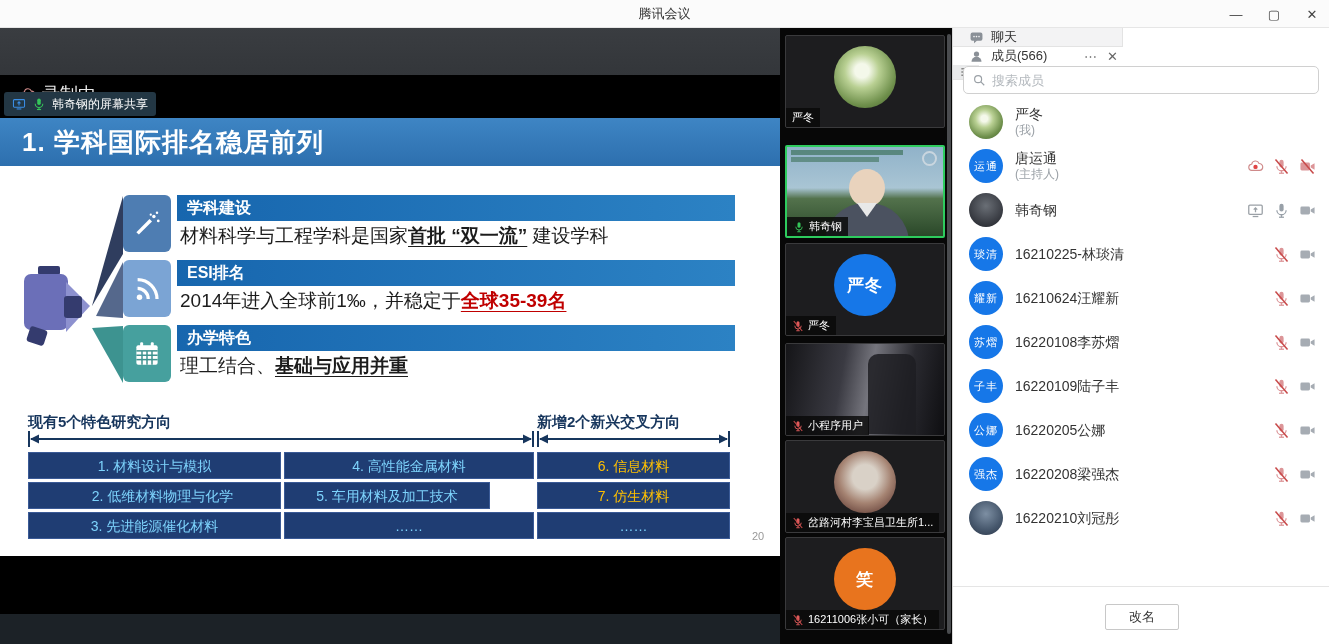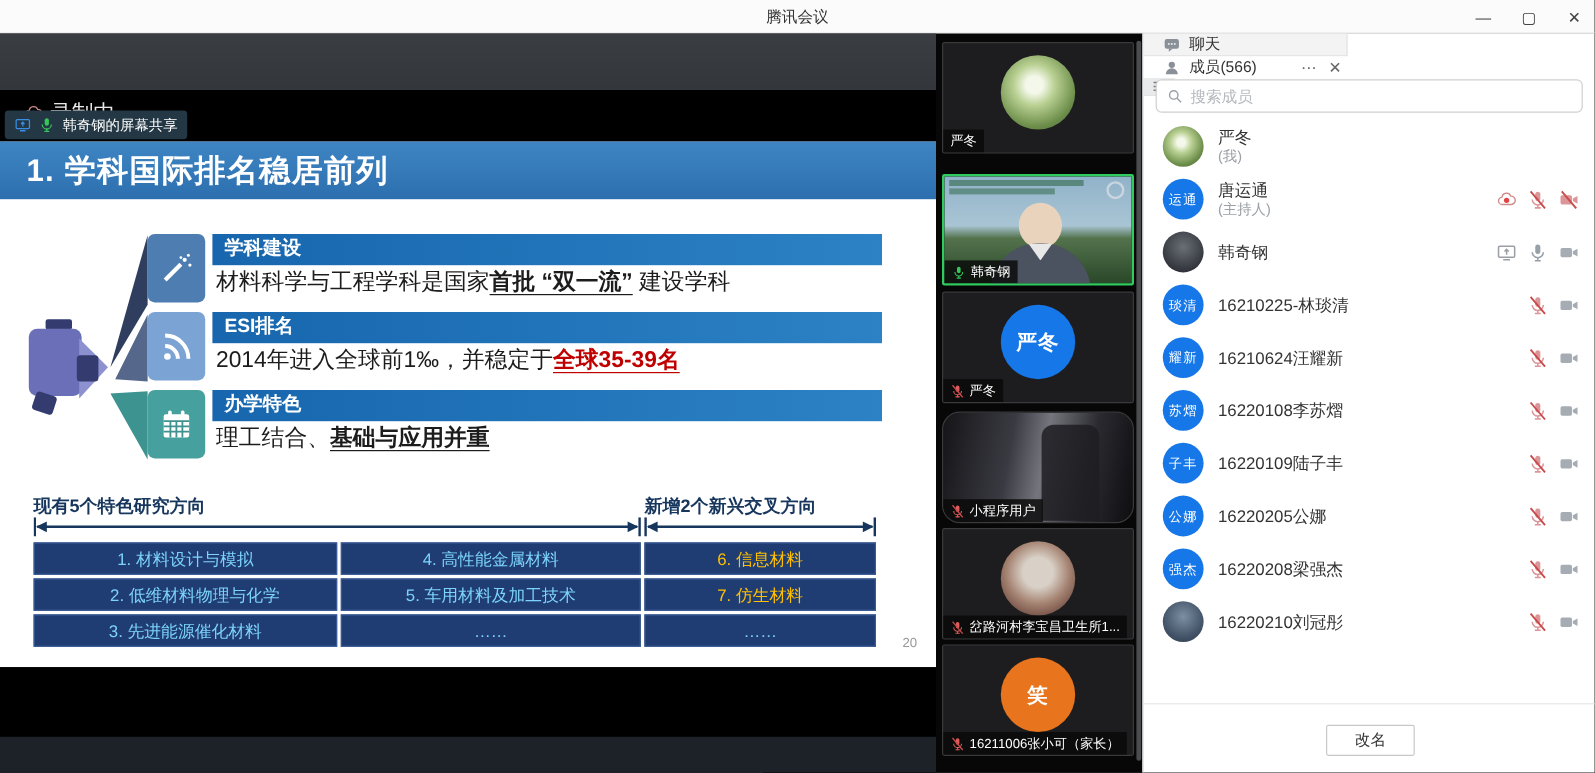--- a/index.html
+++ b/index.html
@@ -212,21 +212,21 @@
             <line x1="510" y1="0" x2="510" y2="16" stroke="#17365d" stroke-width="2"></line>
             <line x1="701" y1="0" x2="701" y2="16" stroke="#17365d" stroke-width="2"></line>
             <line x1="512" y1="8" x2="699" y2="8" stroke="#17365d" stroke-width="2"></line>
             <polygon points="511,8 520,3.5 520,12.5" fill="#17365d"></polygon>
             <polygon points="700,8 691,3.5 691,12.5" fill="#17365d"></polygon>
           </svg>
           <div class="tcell" style="left: 28px; width: 253px; top: 334px;">1. 材料设计与模拟</div>
           <div class="tcell" style="left: 284px; width: 250px; top: 334px;">4. 高性能金属材料</div>
           <div class="tcell yellow" style="left: 537px; width: 193px; top: 334px;">6. 信息材料</div>
           <div class="tcell" style="left: 28px; width: 253px; top: 364px; padding-left: 16px;">2. 低维材料物理与化学</div>
-          <div class="tcell" style="left: 284px; width: 250px; top: 364px;">5. 车用材料及加工技术</div>
+          <div class="tcell" style="left: 284px; width: 206px; top: 364px;">5. 车用材料及加工技术</div>
           <div class="tcell yellow" style="left: 537px; width: 193px; top: 364px;">7. 仿生材料</div>
           <div class="tcell" style="left: 28px; width: 253px; top: 394px;">3. 先进能源催化材料</div>
           <div class="tcell" style="left: 284px; width: 250px; top: 394px;">……</div>
           <div class="tcell" style="left: 537px; width: 193px; top: 394px;">……</div>
         </div>
 
       <div class="page-num">20</div>
     </div>
 
     <div class="band-bottom">
@@ -290,21 +290,21 @@
               <rect x="9" y="2.5" width="6" height="11" rx="3" fill="currentColor"></rect>
               <path d="M5.5 11.5a6.5 6.5 0 0 0 13 0" fill="none" stroke="currentColor" stroke-width="1.8"></path>
               <line x1="12" y1="18" x2="12" y2="21.5" stroke="currentColor" stroke-width="1.8"></line>
               <line x1="8.5" y1="21.5" x2="15.5" y2="21.5" stroke="currentColor" stroke-width="1.8"></line>
               <line x1="3.5" y1="2" x2="20.5" y2="22" stroke="#c84b4b" stroke-width="2.2"></line>
             </svg>
           </span>
           <span class="txt">严冬</span>
         </div>
       </div>
-      <div class="vtile kind-video-indoor" style="top: 315px; border-radius: 15px;">
+      <div class="vtile kind-video-indoor" style="top: 315px;">
         <div class="tile-bg"></div>
         <div class="ind-person"></div>
         <div class="tile-label">
           <span class="icon ic-mic-red">
             <svg viewBox="0 0 24 24">
               <rect x="9" y="2.5" width="6" height="11" rx="3" fill="currentColor"></rect>
               <path d="M5.5 11.5a6.5 6.5 0 0 0 13 0" fill="none" stroke="currentColor" stroke-width="1.8"></path>
               <line x1="12" y1="18" x2="12" y2="21.5" stroke="currentColor" stroke-width="1.8"></line>
               <line x1="8.5" y1="21.5" x2="15.5" y2="21.5" stroke="currentColor" stroke-width="1.8"></line>
               <line x1="3.5" y1="2" x2="20.5" y2="22" stroke="#c84b4b" stroke-width="2.2"></line>

